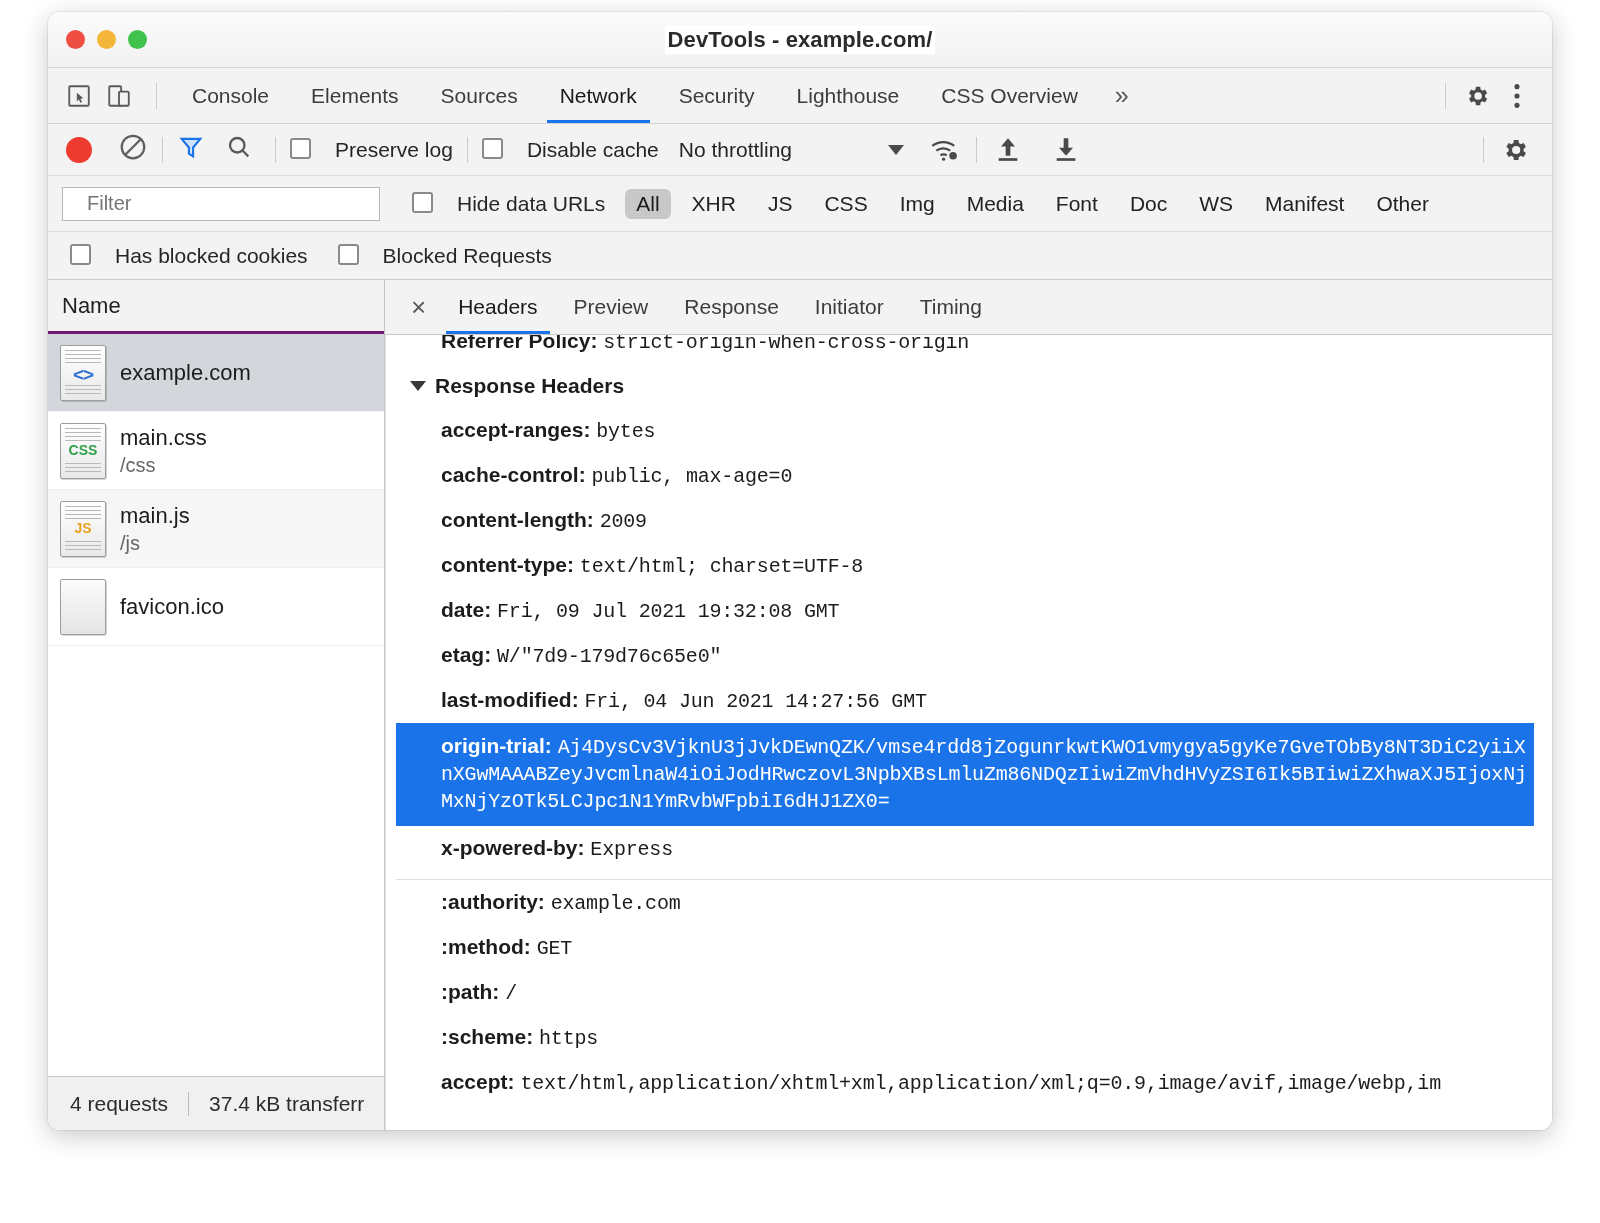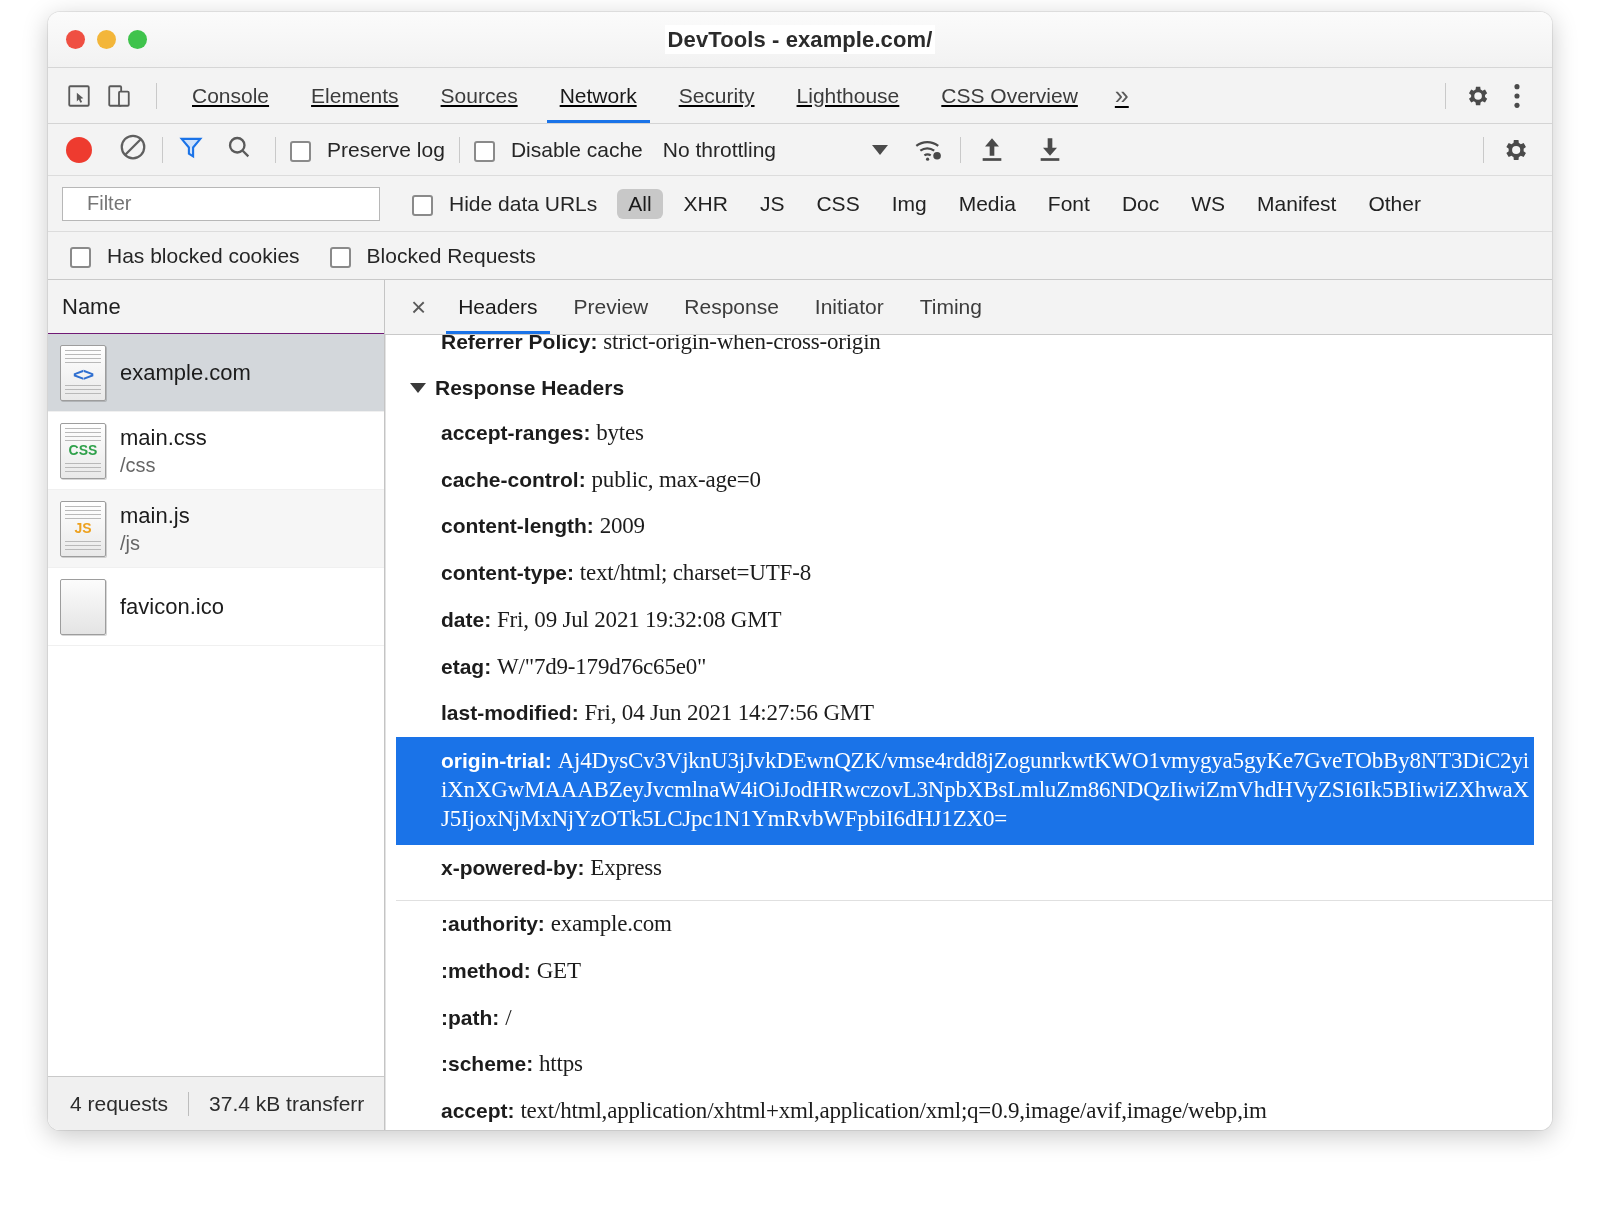--- a/index.html
+++ b/index.html
@@ -58,21 +58,21 @@
     padding-left: 14px;
     position: relative;
   }
   .tb-icon {
     width: 34px; height: 34px;
     display: flex; align-items: center; justify-content: center;
     color: #5a5a5a;
     margin-right: 6px;
   }
   .vsep { width: 1px; height: 26px; background: #c9c9c9; margin: 0 14px; }
-  .panel-tabs { display: flex; align-items: flex-start; height: 100%; text-decoration: underline; }
+  .panel-tabs { display: flex; align-items: flex-start; height: 100%; }
   .ptab {
     position: relative;
     height: 100%;
     display: flex; align-items: center;
     padding: 0 21px;
     font-size: 21px;
     color: #3c3c3c;
     white-space: nowrap;
   }
   .ptab.active { color: #1a1a1a; }
@@ -100,21 +100,21 @@
   .rec-dot { width: 26px; height: 26px; border-radius: 50%; background: #ee3b2f; }
   .clear-icon { margin-left: 26px; color: #5f5f5f; }
   .filter-icon { color: #1a73e8; }
   .search-icon { color: #5a5a5a; }
   .chk {
     width: 21px; height: 21px;
     border: 2px solid #8a8a8a; border-radius: 3px;
     background: #fff; display: inline-block;
     flex: 0 0 21px;
   }
-  .chk-wrap { display: flex; align-items: flex-end; gap: 16px; }
+  .chk-wrap { display: flex; align-items: flex-start; gap: 24px; }
   .throttle { display: flex; align-items: center; gap: 0; }
   .caret-down {
     width: 0; height: 0;
     border-left: 8px solid transparent;
     border-right: 8px solid transparent;
     border-top: 10px solid #4a4a4a;
   }
 
   
   .filterrow {
@@ -159,21 +159,21 @@
   
   .left {
     width: 337px; flex: 0 0 337px;
     border-right: 1px solid #c4c4c4;
     background: #ffffff;
     display: flex; flex-direction: column;
   }
   .left-head {
     height: 54px; flex: 0 0 54px;
     background: #f3f3f3;
-    border-bottom: 1px solid #701a75;
+    border-bottom: 3px solid #701a75;
     display: flex; align-items: center;
     padding-left: 14px;
     font-size: 22px; color: #1f1f1f;
   }
   .req-list { flex: 1 1 auto; overflow: hidden; }
   .req {
     display: flex; align-items: center;
     gap: 14px;
     padding: 9px 12px;
     height: 78px;
@@ -261,22 +261,22 @@
     color: #1c1c1c;
     padding: 9px 0 9px 45px;
     line-height: 1.25;
   }
   .hdr-row .k {
     font-weight: bold;
     font-family: "Liberation Sans", sans-serif;
     margin-top: 32px;
   }
   .hdr-row .v {
-    font-family: Liberation Serif, serif;
-    font-size: 23px;
+    font-family: Liberation Mono, monospace;
+    font-size: 20px;
     letter-spacing: -0.2px;
   }
   .scroll-clip {
     
     margin-top: -16px;
   }
   .section {
     font-size: 21px; font-weight: bold; color: #1c1c1c;
     padding: 10px 0 10px 14px;
     display: flex; align-items: center; gap: 9px;

